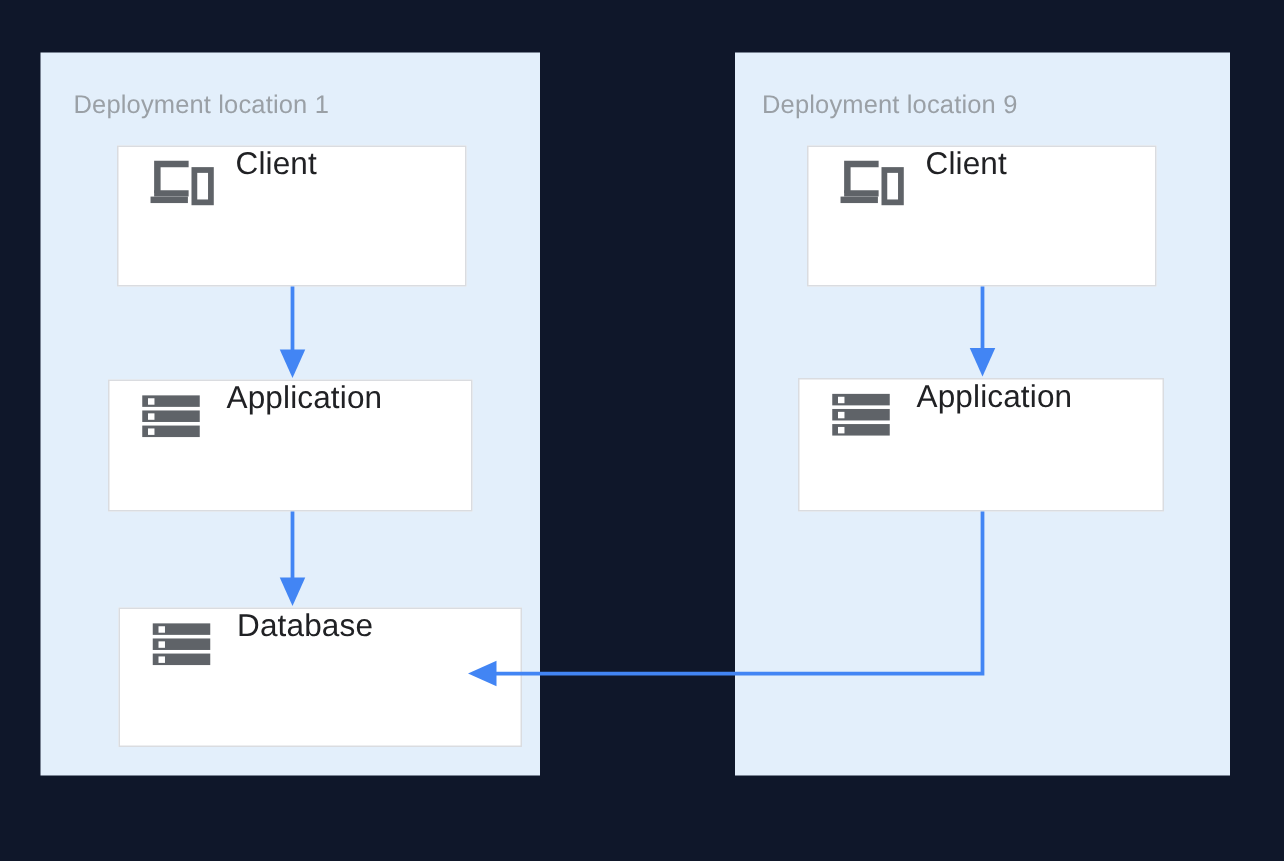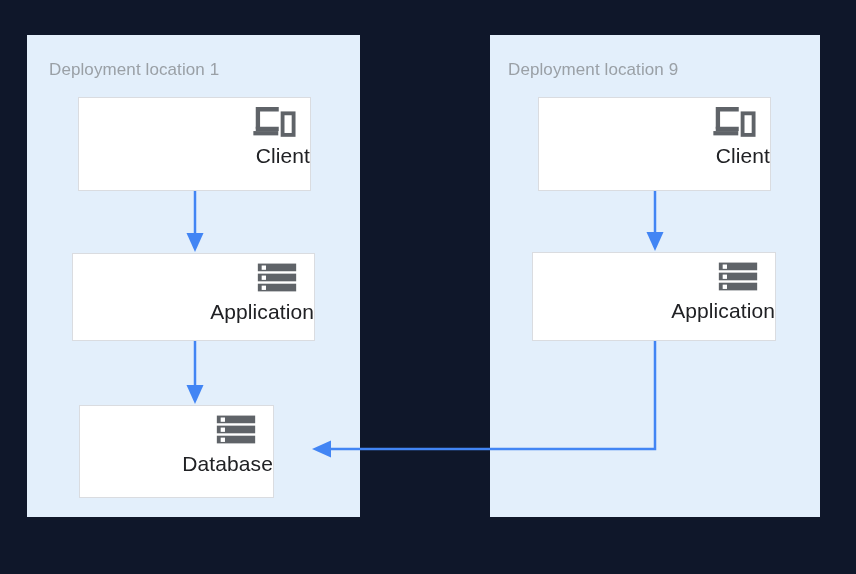--- a/index.html
+++ b/index.html
@@ -40,22 +40,22 @@
   #zone-left-title  { left: 49px;  top: 60px; }
   #zone-right-title { left: 508px; top: 60px; }
 
   
   .node {
     position: absolute;
     background: #ffffff;
     border: 1px solid #DADCE0;
     box-sizing: border-box;
     display: flex;
-    flex-direction: column;
-    align-items: flex-end;
+    flex-direction: row;
+    align-items: flex-start;
     justify-content: flex-start;
   }
   .node-icon {
     flex: 0 0 auto;
     width: 46px;
     height: 46px;
     margin-left: 18px;
     margin-right: 14px;
     display: block;
   }
@@ -63,21 +63,21 @@
     flex: 0 0 auto;
     font-size: 21px;
     line-height: 24px;
     color: #202124;
     letter-spacing: .1px;
     white-space: nowrap;
   }
 
   #node-client-1 { left: 78px;  top: 97px;  width: 233px; height: 94px; }
   #node-app-1    { left: 72px;  top: 253px; width: 243px; height: 88px; }
-  #node-db-1     { left: 79px;  top: 405px; width: 195px; height: 93px; }
+  #node-db-1     { left: 79px;  top: 405px; width: 269px; height: 93px; }
   #node-client-2 { left: 538px; top: 97px;  width: 233px; height: 94px; }
   #node-app-2    { left: 532px; top: 252px; width: 244px; height: 89px; }
 
   
   #connectors {
     position: absolute;
     left: 0;
     top: 0;
     width: 856px;
     height: 574px;

